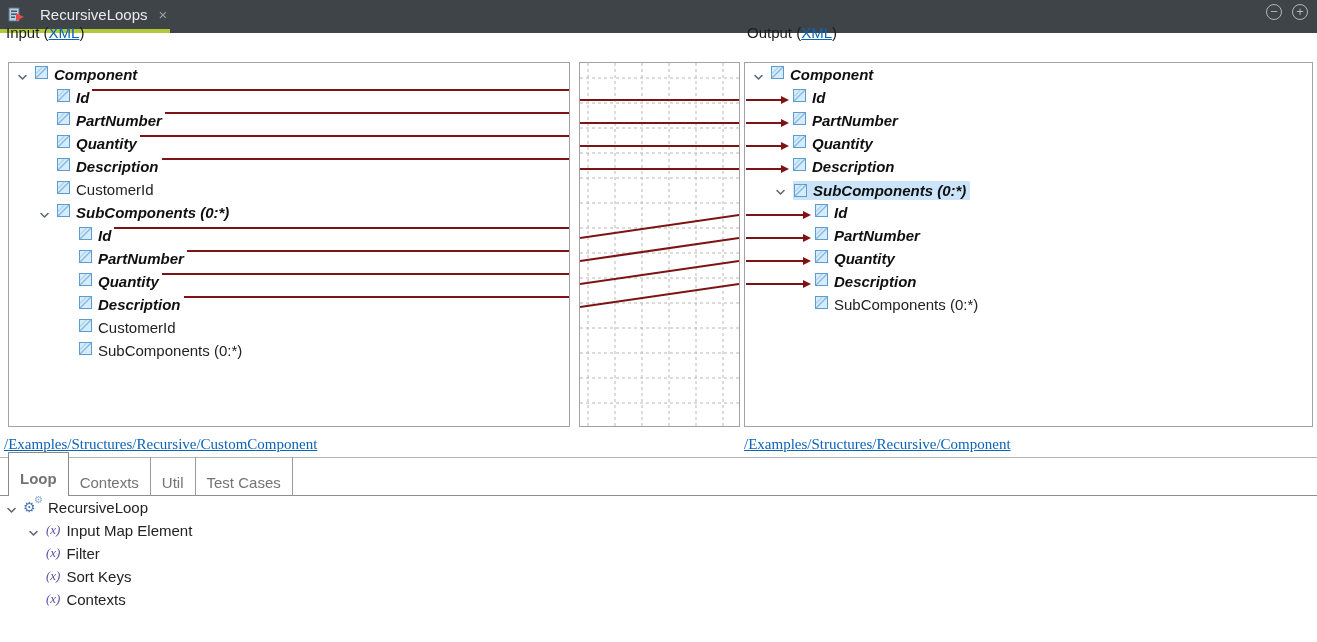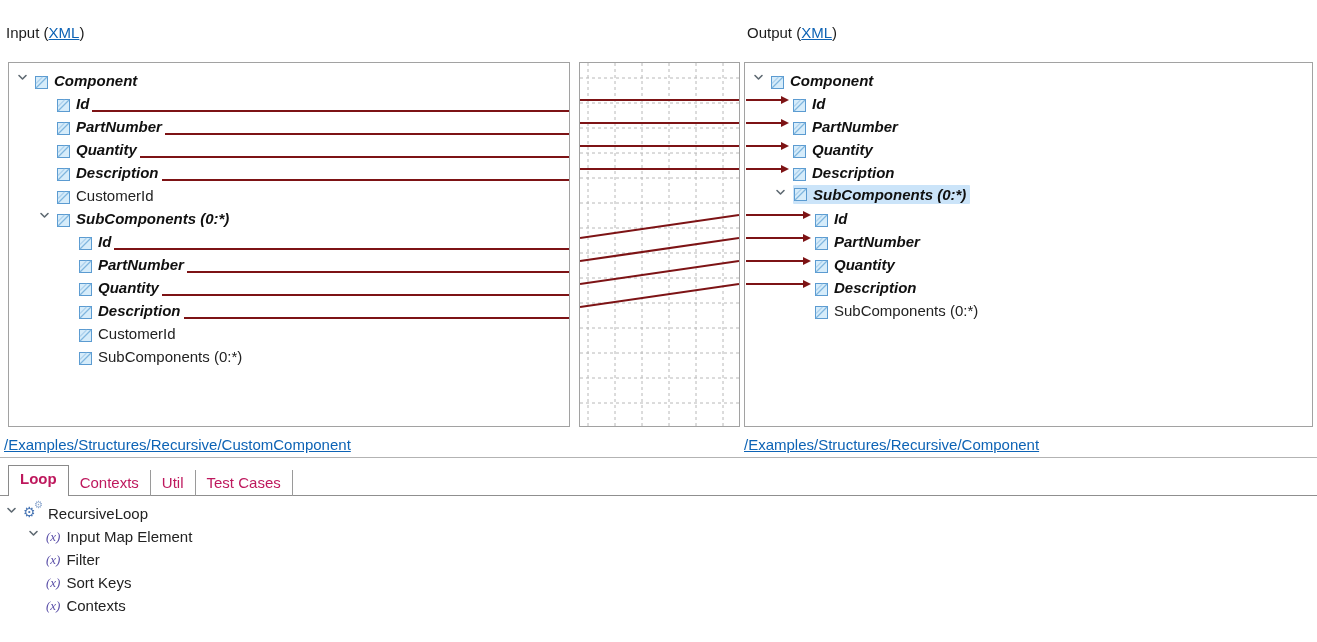--- a/index.html
+++ b/index.html
@@ -21,51 +21,71 @@
   .hdr{position:absolute;top:24px;white-space:nowrap;}
   a.lnk{color:#0d63b5;text-decoration:underline;cursor:pointer;}
   
   .panel{position:absolute;top:62px;height:365px;border:1px solid #a2a2a2;background:#fff;
     box-sizing:border-box;overflow:hidden;}
   .panel.left{left:8px;width:562px;}
   .panel.mid{left:579px;width:161px;}
   .panel.right{left:744px;width:569px;}
   .panel .inner{position:relative;padding-top:3px;}
   
-  .trow{display:flex;align-items:flex-end;height:23px;position:relative;white-space:nowrap;}
+  .trow{display:flex;align-items:flex-start;height:23px;position:relative;white-space:nowrap;}
   .chev{width:18px;height:23px;display:flex;align-items:center;justify-content:flex-start;flex:0 0 18px;cursor:pointer;}
   .icn{flex:0 0 auto;margin-right:6px;display:flex;align-items:center;}
   .lbl{color:#1b1b1b;}
   .lbl.mapped{font-weight:bold;font-style:italic;color:#101010;}
   .lbl.plain{color:#222;}
   .linefill{flex:1;height:2px;background:#7d1315;margin-left:3px;min-width:4px;}
   .selwrap{display:flex;align-items:center;background:#cbe4f9;padding:1px 4px 1px 1px;border-radius:1px;}
   .arrow{position:absolute;left:1px;top:10px;height:2px;background:#7d1315;}
   .arrow::after{content:'';position:absolute;right:-8px;top:-3.5px;width:0;height:0;
     border-left:8px solid #7d1315;border-top:4.5px solid transparent;border-bottom:4.5px solid transparent;}
   
-  .pathlink{position:absolute;top:436px;white-space:nowrap;}
+  .pathlink{position:absolute;top:436px;white-space:nowrap;font-family:Liberation Serif, serif;}
   .sash{position:absolute;top:457px;left:0;right:0;border-top:1px solid #b3b3b3;}
   .tabline{position:absolute;top:495px;left:0;right:0;height:1px;background:#8f8f8f;}
   .btabs{position:absolute;top:466px;left:8px;height:30px;display:flex;align-items:flex-end;z-index:2;}
-  .btab{padding:4px 11px 5px 11px;color:#be185d;cursor:pointer;border-right:1px solid #9a9a9a;}
+  .btab{padding:17px 11px 5px 11px;color:#737373;cursor:pointer;border-right:1px solid #9a9a9a;}
   .btab.active{font-weight:bold;background:#fff;border:1px solid #8a8a8a;border-bottom:none;
     height:21px;z-index:3;border-right:1px solid #8a8a8a;}
   .btab:last-child{border-right:1px solid #9a9a9a;}
   .btree{position:absolute;top:499px;left:0;right:0;}
   .fxg{font-style:italic;color:#5a4fa8;font-size:13px;font-family:"Liberation Serif",serif;}
   .gearwrap{position:relative;width:18px;height:18px;}
   .gearwrap .g1{position:absolute;left:-1px;top:0px;font-size:14px;color:#4a77b5;line-height:16px;}
   .gearwrap .g2{position:absolute;right:-1px;top:-5px;font-size:10px;color:#8fa9cf;line-height:12px;}
 </style>
 </head>
 <body>
 
 <div class="screen">
 
+  <div class="tabbar">
+    <div class="doc-tab">
+      <span class="icn">
+        <svg width="17" height="17" viewBox="0 0 17 17">
+          <rect x="1" y="2" width="10" height="13" fill="#b9cede" stroke="#55738d" stroke-width="1"></rect>
+          <rect x="3" y="4.5" width="6" height="1.4" fill="#3e5166"></rect>
+          <rect x="3" y="7.5" width="6" height="1.4" fill="#3e5166"></rect>
+          <rect x="3" y="10.5" width="4" height="1.4" fill="#3e5166"></rect>
+          <polygon points="8,7 16,11 8,15" fill="#e8474e"></polygon>
+        </svg>
+      </span>
+      <span>RecursiveLoops</span>
+      <span class="close">×</span>
+    </div>
+    <div class="tab-underline"></div>
+    <div class="win-controls">
+      <div class="win-btn">−</div>
+      <div class="win-btn">+</div>
+    </div>
+  </div>
 
   <div class="hdr" style="left:6px"><span>Input (</span><a class="lnk">XML</a><span>)</span></div>
   <div class="hdr" style="left:747px"><span>Output (</span><a class="lnk">XML</a><span>)</span></div>
 
   <div class="panel left">
     <div class="inner" id="input-tree">
         <div class="trow" style="padding-left: 8px;">
           <span class="chev">
             <svg width="11" height="11" viewBox="0 0 11 11">
               <path d="M2 3.5 L5.5 7 L9 3.5" stroke="#5f6a72" stroke-width="1.6" fill="none" stroke-linecap="round" stroke-linejoin="round"></path>

